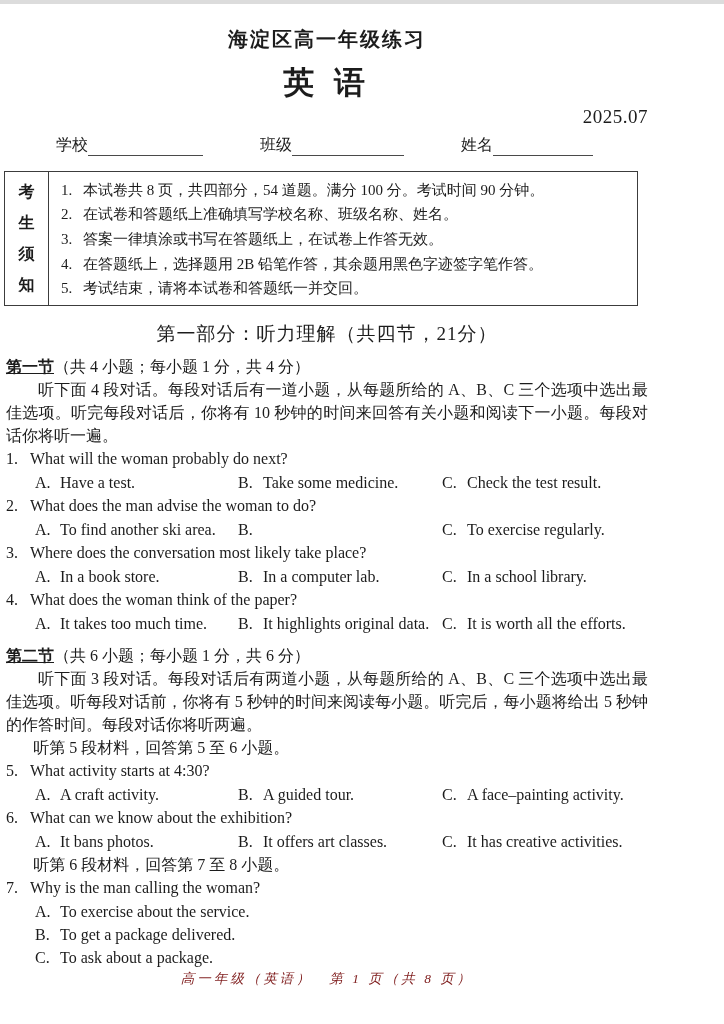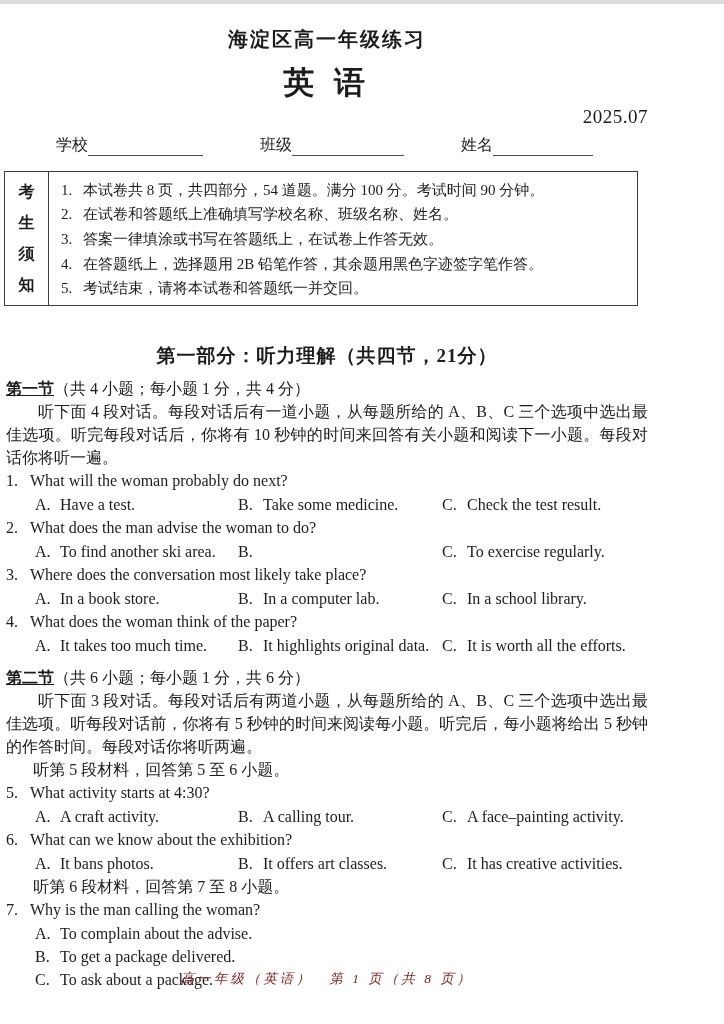--- a/index.html
+++ b/index.html
@@ -54,22 +54,22 @@
   .notice-side {
     width:43px; border-right:1.6px solid #3c3c3c;
     display:flex; flex-direction:column; align-items:center; justify-content:center;
     gap:10px; font-size:16px; font-weight:bold;
   }
   .notice-items { flex:1; padding:6px 10px 4px 12px; font-size:15px; display:flex; flex-direction:column; justify-content:space-around; }
   .notice-item { display:flex; line-height:19px; }
   .ni-num { width:22px; flex:none; }
 
   .part-heading {
-    margin-top:38px; text-align:center;
-    font-size:19px; font-weight:bold; letter-spacing:1px; line-height:24px;
+    margin-top:16px; text-align:center;
+    font-size:19px; font-weight:normal; letter-spacing:1px; line-height:24px;
   }
 
   .section-line { margin-top:9px; font-size:16px; line-height:23px; }
   .section-name { font-weight:bold;text-decoration:underline; }
 
   .instructions {
     font-size:16px; line-height:23px;
     text-indent:2em; text-align:justify;
     margin:0;
   }
@@ -259,21 +259,21 @@
         <span class="q-num">5.</span>
         <span class="q-text">What activity starts at 4:30?</span>
       </div>
       <div class="q-options">
         <span class="opt opt-a">
             <span class="opt-letter">A.</span>
             <span>A craft activity.</span>
           </span>
         <span class="opt opt-b">
             <span class="opt-letter">B.</span>
-            <span>A calling tour.</span>
+            <span>A guided tour.</span>
           </span>
         <span class="opt opt-c">
             <span class="opt-letter">C.</span>
             <span>A face–painting activity.</span>
           </span>
       </div>
     </div>
 
     <div class="question">
       <div class="q-line">
@@ -299,21 +299,21 @@
     <div class="material-note">听第 6 段材料，回答第 7 至 8 小题。</div>
 
     <div class="question">
       <div class="q-line">
         <span class="q-num">7.</span>
         <span class="q-text">Why is the man calling the woman?</span>
       </div>
       <div class="q-options-stacked">
         <span class="opt">
             <span class="opt-letter">A.</span>
-            <span>To complain about the advise.</span>
+            <span>To exercise about the service.</span>
           </span>
         <span class="opt">
             <span class="opt-letter">B.</span>
             <span>To get a package delivered.</span>
           </span>
         <span class="opt">
             <span class="opt-letter">C.</span>
             <span>To ask about a package.</span>
           </span>
       </div>

